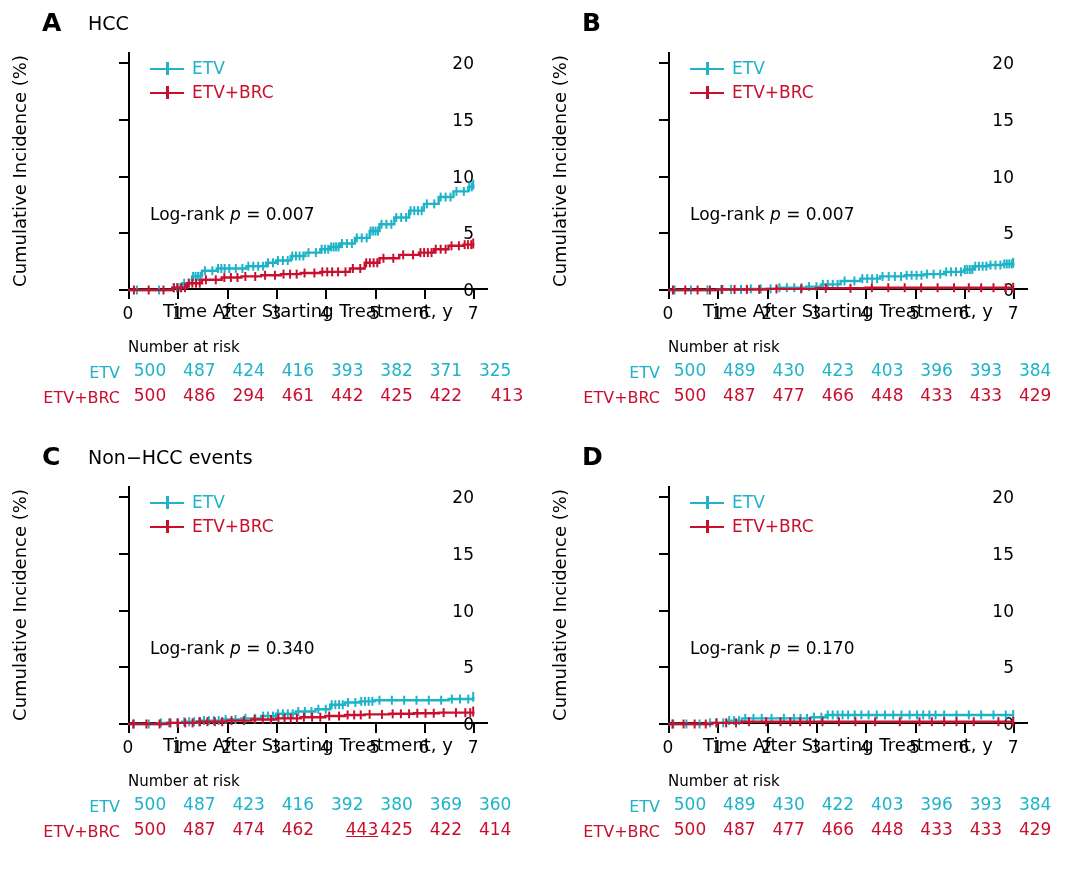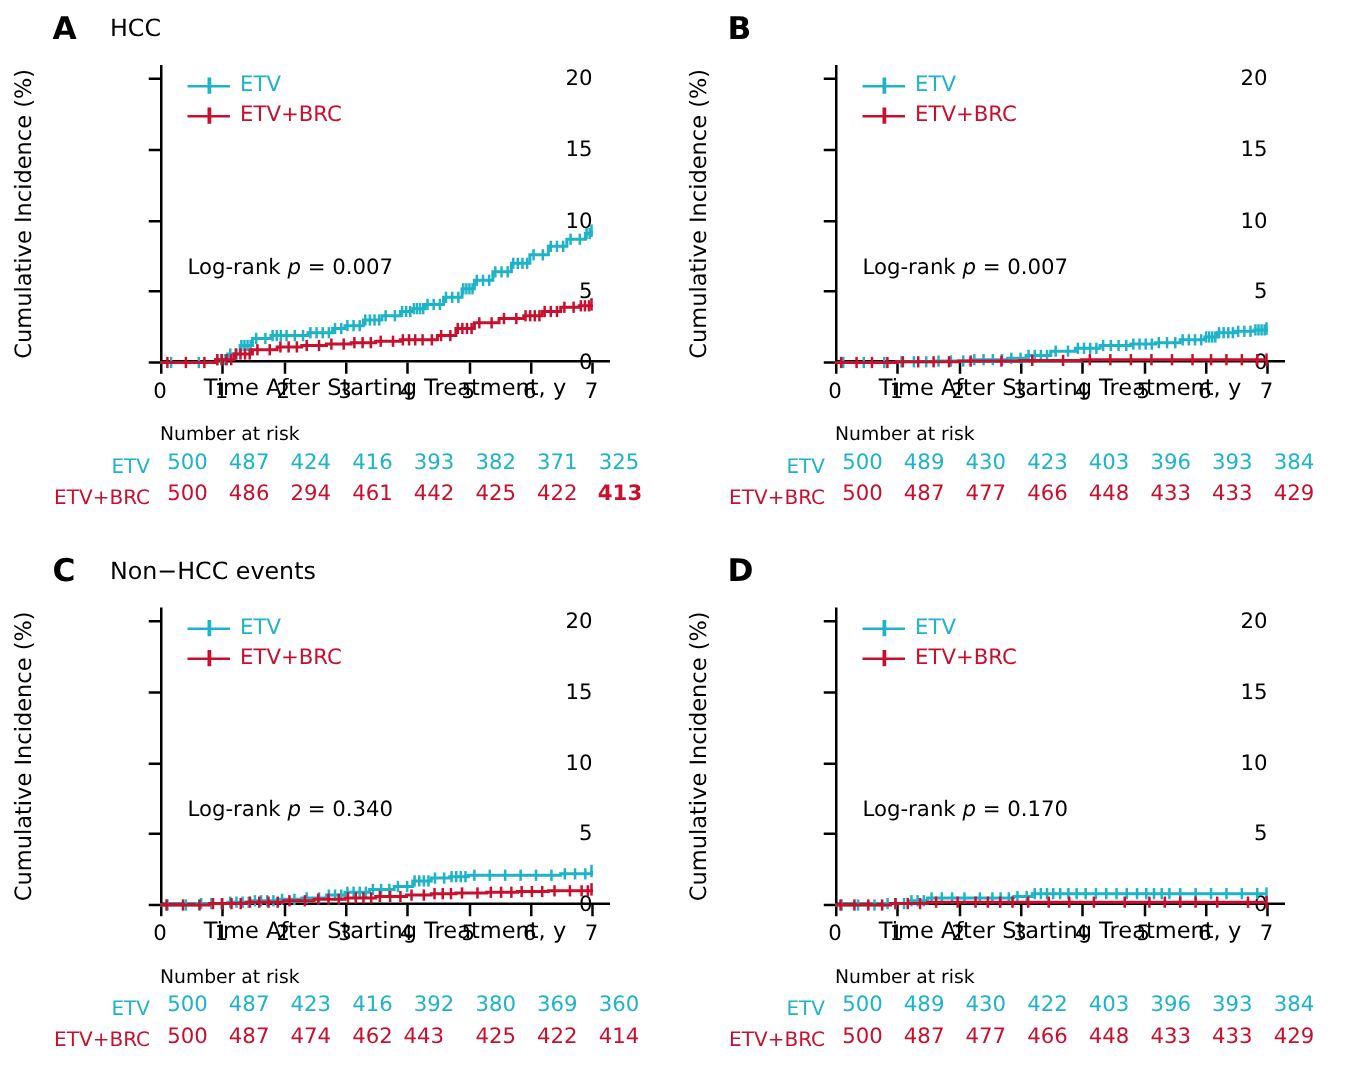--- a/index.html
+++ b/index.html
@@ -411,21 +411,21 @@
         <div class="risk-row row-comb">
           <div class="risk-label">ETV+BRC</div>
           <div class="risk-vals">
             <div class="risk-val" style="left:22px;">500</div>
             <div class="risk-val" style="left:71.31506849315068px;">486</div>
             <div class="risk-val" style="left:120.63013698630137px;">294</div>
             <div class="risk-val" style="left:169.94520547945206px;">461</div>
             <div class="risk-val" style="left:219.26027397260273px;">442</div>
             <div class="risk-val" style="left:268.5753424657534px;">425</div>
             <div class="risk-val" style="left:317.8904109589041px;">422</div>
-            <div class="risk-val" style="left:368px;font-weight:bold;">413</div>
+            <div class="risk-val" style="left:379px;">413</div>
           </div>
         </div>
       </div>
     </div>
     <div class="panel" style="left:540px; top:0px;">
       <div class="panel-letter">B</div>
       <div class="y-title">Cumulative Incidence (%)</div>
       <div class="plot">
         <div class="axis-line y-axis"></div>
         <div class="axis-line x-axis"></div>
@@ -756,21 +756,21 @@
             <div class="risk-val" style="left:367.2054794520548px;">360</div>
           </div>
         </div>
         <div class="risk-row row-comb">
           <div class="risk-label">ETV+BRC</div>
           <div class="risk-vals">
             <div class="risk-val" style="left:22px;">500</div>
             <div class="risk-val" style="left:71.31506849315068px;">487</div>
             <div class="risk-val" style="left:120.63013698630137px;">474</div>
             <div class="risk-val" style="left:169.94520547945206px;">462</div>
-            <div class="risk-val" style="left:211px;">443</div>
+            <div class="risk-val" style="left:234px;text-decoration:underline;">443</div>
             <div class="risk-val" style="left:268.5753424657534px;">425</div>
             <div class="risk-val" style="left:317.8904109589041px;">422</div>
             <div class="risk-val" style="left:367.2054794520548px;">414</div>
           </div>
         </div>
       </div>
     </div>
     <div class="panel" style="left:540px; top:434px;">
       <div class="panel-letter">D</div>
       <div class="y-title">Cumulative Incidence (%)</div>

